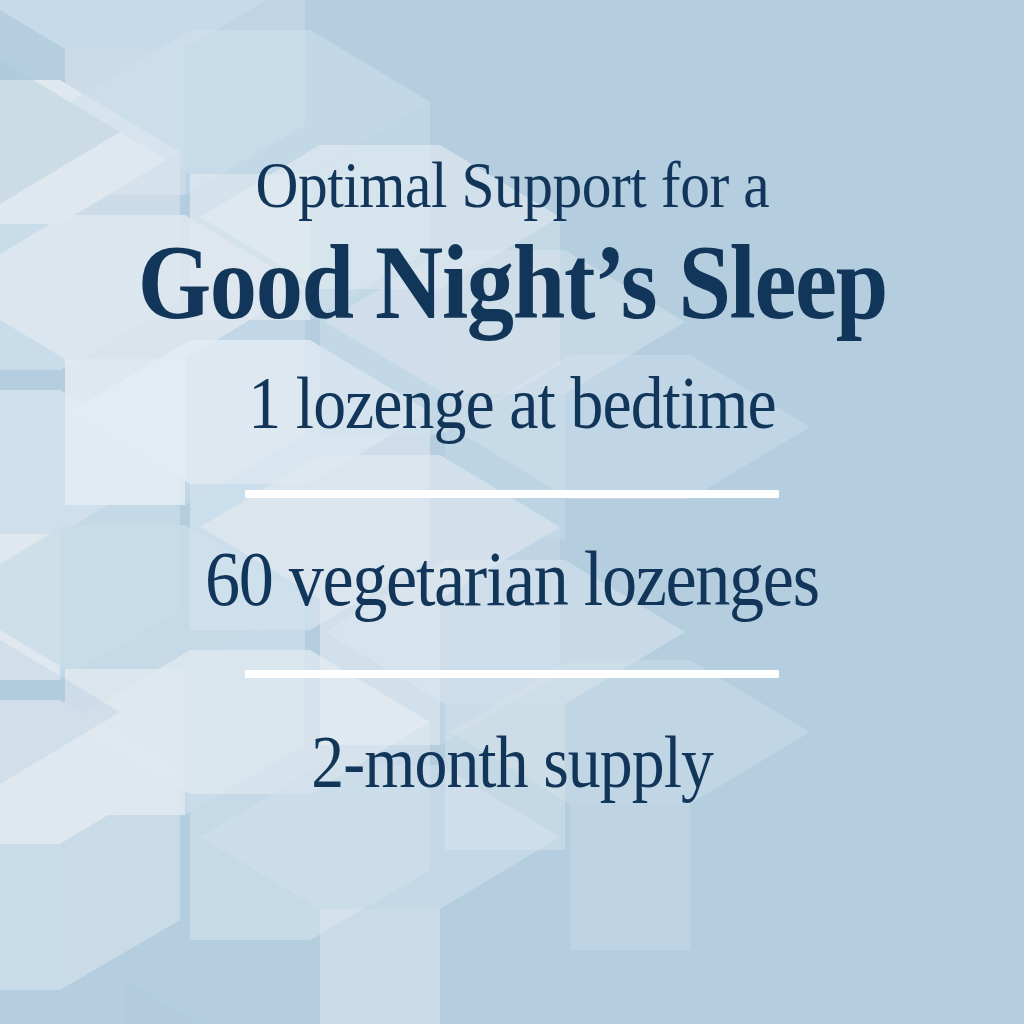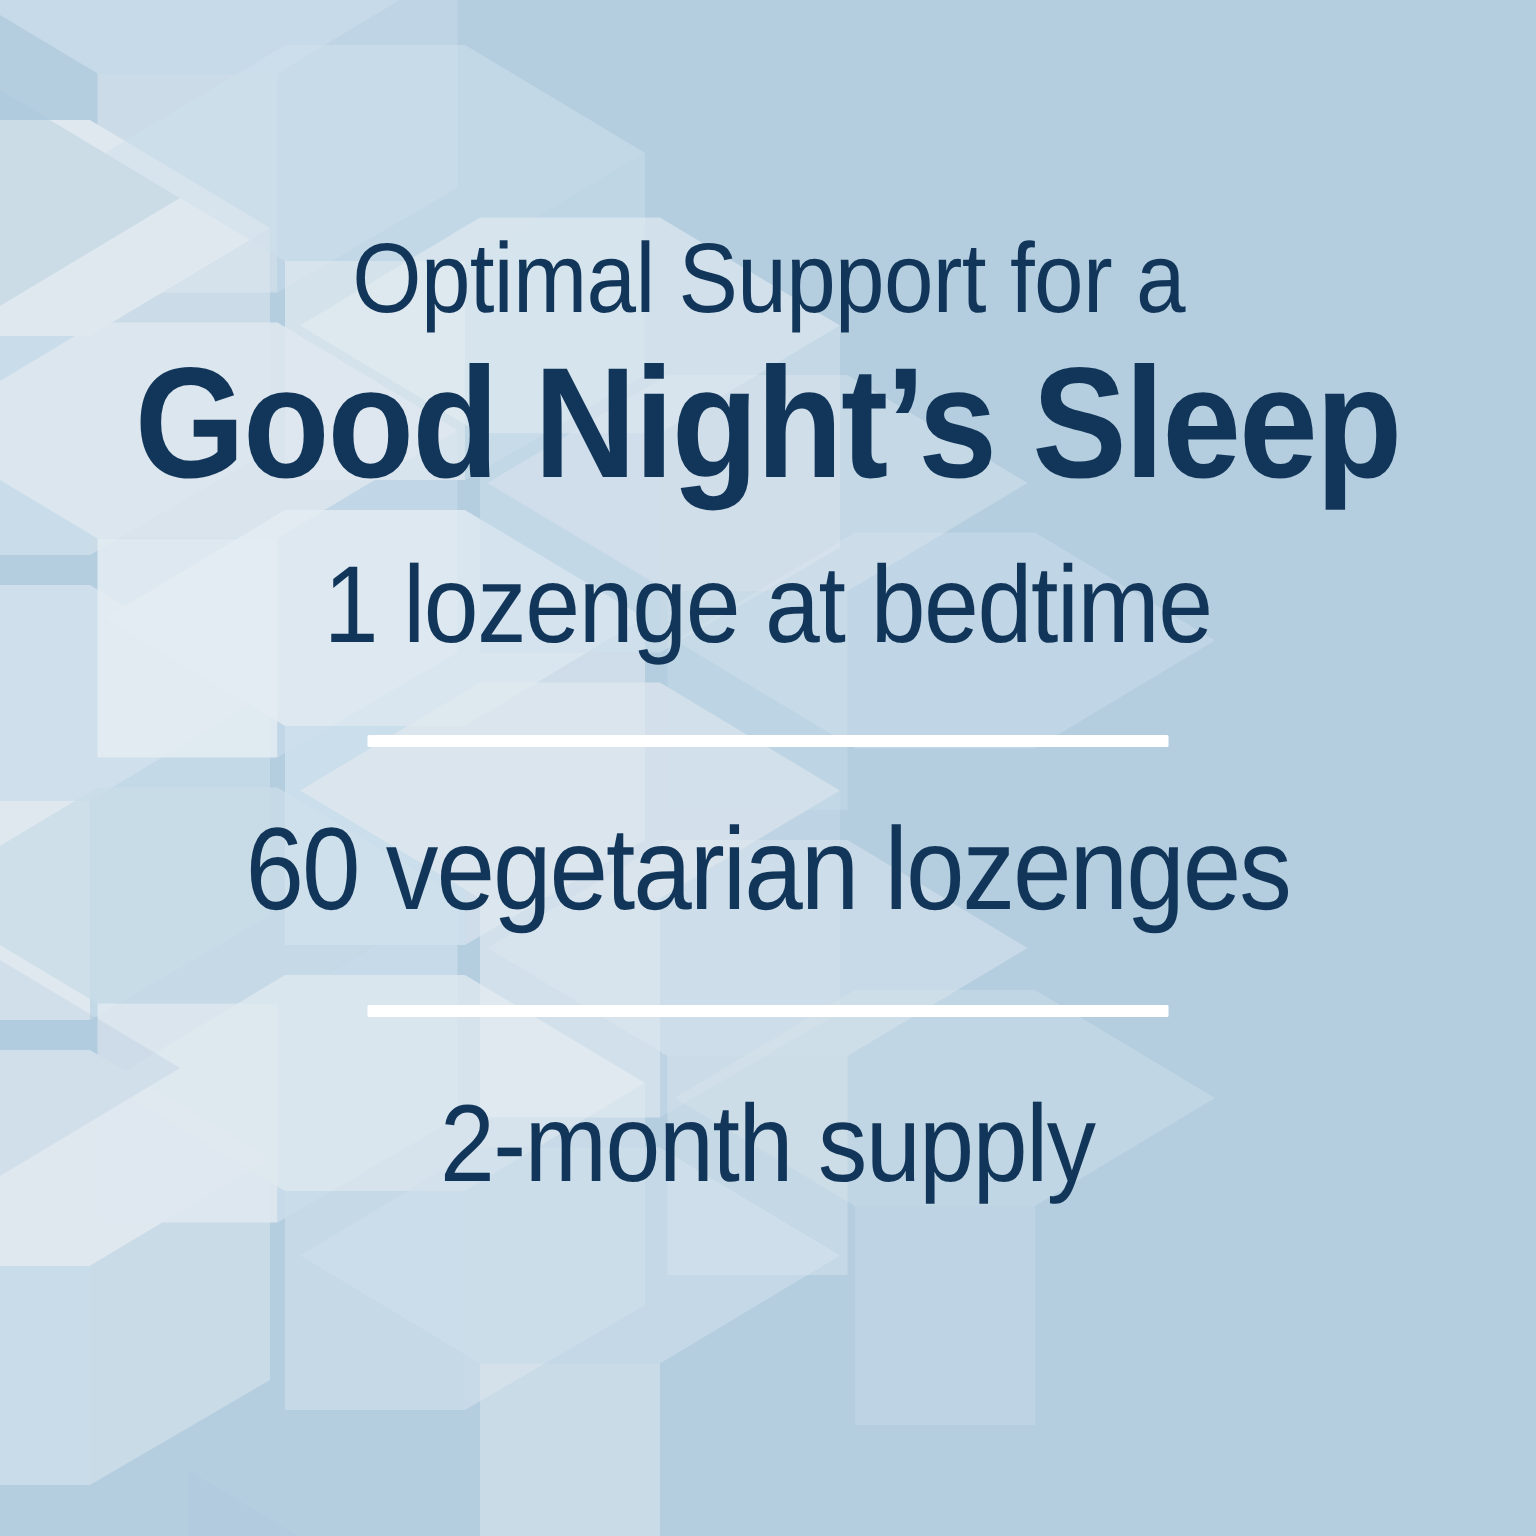--- a/index.html
+++ b/index.html
@@ -28,20 +28,21 @@
 
   
   #content {
     position: absolute;
     inset: 0;
     display: flex;
     flex-direction: column;
     align-items: center;
     justify-content: flex-start;
     text-align: center;
+    font-family: Liberation Serif, serif;
   }
 
   .line {
     color: #123659;
     line-height: 1.0;
     white-space: nowrap;
     font-stretch: condensed;
   }
 
   .eyebrow {

